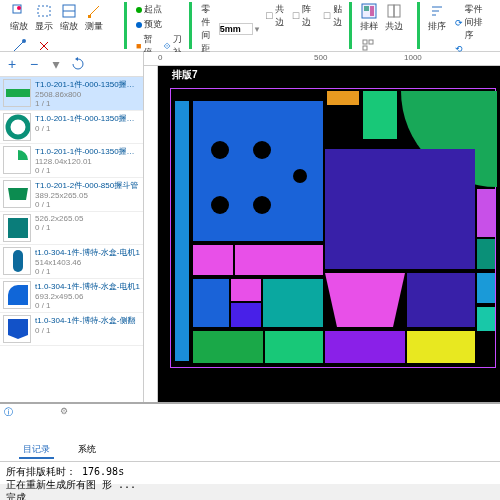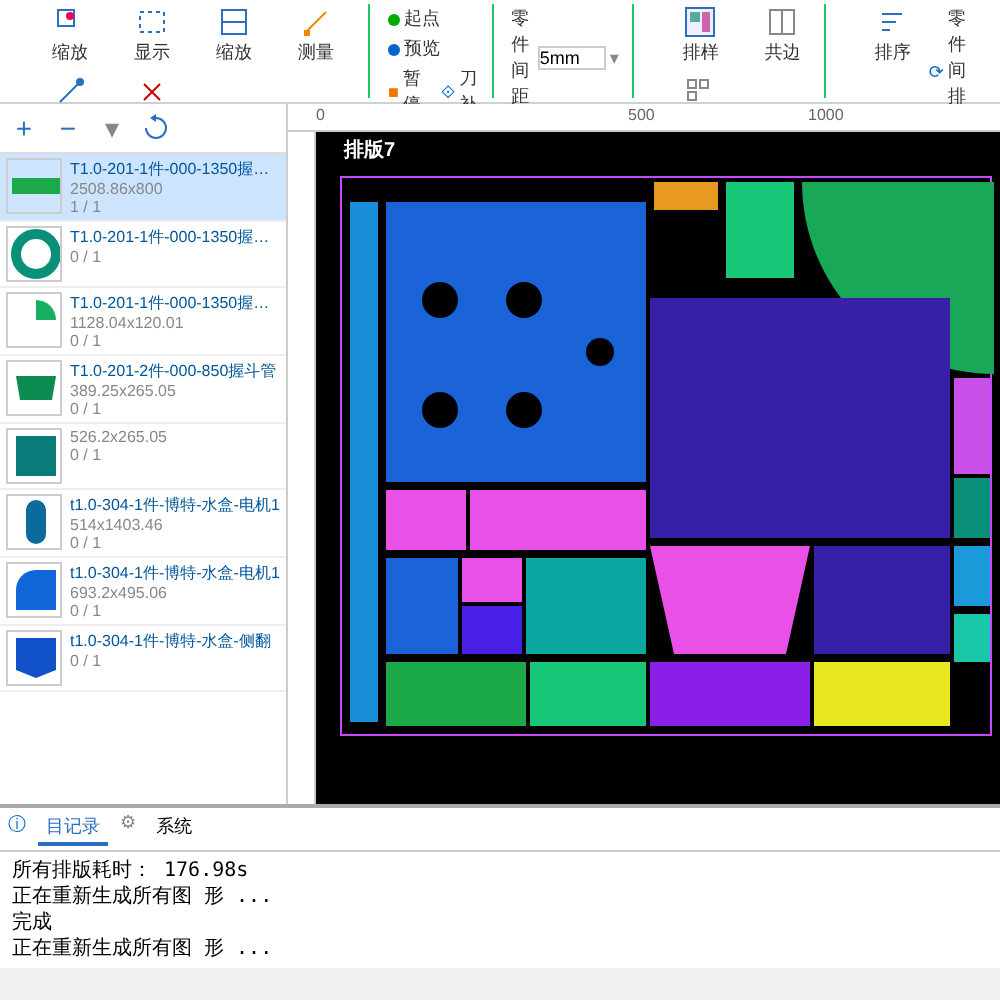--- a/index.html
+++ b/index.html
@@ -1,20 +1,20 @@
 <!DOCTYPE html>
 <html><head>
 <meta charset="utf-8">
 <style>
 * { box-sizing: border-box; margin: 0; padding: 0; }
 body { font-family: "Microsoft YaHei", sans-serif; font-size: 10px; background: #f0f0f0; width: 500px; height: 500px; overflow: hidden; }
 .ribbon { background: #fff; border-bottom: 1px solid #d0d0d0; height: 52px; display: flex; padding: 2px 4px; gap: 2px; }
-.rgroup { display: flex; flex-direction: column; align-items: center; border-right: 1px solid #22c55e; padding: 0 4px; }
+.rgroup { display: flex; flex-direction: column; align-items: center; border-right: 3px solid #22c55e; padding: 0 4px; }
 .rgroup-icons { display: flex; gap: 3px; flex-wrap: wrap; }
-.ricon { display: flex; flex-direction: column; align-items: center; cursor: pointer; padding: 1px; min-width: 22px; margin-left: 16px; }
+.ricon { display: flex; flex-direction: column; align-items: center; cursor: pointer; padding: 1px; min-width: 22px; }
 .ricon .ic { width: 16px; height: 16px; display: flex; align-items: center; justify-content: center; }
 .ricon .lbl { font-size: 9px; color: #333; margin-top: 1px; }
 .rgroup-title { font-size: 9px; color: #666; margin-top: auto; }
 .ritem { display: flex; align-items: center; font-size: 9px; color: #333; cursor: pointer; padding: 1px 3px; gap: 2px; }
 .ritem .dot { width: 6px; height: 6px; border-radius: 50%; }
 
 .main { display: flex; height: 350px; }
 .sidebar { width: 144px; background: #fff; border-right: 1px solid #ccc; display: flex; flex-direction: column; }
 .side-header { background: linear-gradient(#6fa8e8,#4a87d0); color: #fff; font-size: 9px; padding: 3px 4px; }
 .side-tools { display: flex; padding: 2px; gap: 2px; border-bottom: 1px solid #ddd; }
@@ -34,21 +34,21 @@
 .ruler-h span { position: absolute; top: 1px; }
 .canvas-wrap { flex: 1; display: flex; }
 .ruler-v { width: 14px; background: #fff; border-right: 1px solid #ccc; }
 .canvas { flex: 1; background: #000; position: relative; overflow: hidden; }
 .sheet-label { position: absolute; top: 2px; left: 14px; color: #fff; font-size: 10px; font-weight: bold; }
 .sheet { position: absolute; border: 1px solid #c54aff; }
 .shape { position: absolute; }
 
 .console { height: 82px; background: #fff; border-top: 2px solid #aaa; font-size: 10px; }
 .console-tabs { display: flex; gap: 6px; padding: 2px 4px; border-bottom: 1px solid #ccc; font-size: 9px; }
-.ctab { cursor: pointer; padding: 1px 4px; }
+.ctab { cursor: pointer; padding: 1px 4px; margin-top: 36px; }
 .ctab.active { border-bottom: 2px solid #2a6fc0; color: #2a6fc0; }
 .console-body { padding: 3px 6px; font-family: SimSun, monospace; line-height: 1.3; overflow-y: auto; height: 60px; }
 .console-body div { white-space: nowrap; }
 
 svg { display: block; }
 </style>
 </head>
 <body>
 
 <div class="ribbon">
@@ -125,24 +125,24 @@
           <span>暂停</span>
         </div>
       <div class="ritem">
           <span style="color:#06c">⟐</span>
           <span>刀补</span>
         </div>
     </div>
     <span class="rgroup-title">工艺设置</span>
   </div>
 
-  <div class="rgroup" style="flex-direction:column;align-items:flex-start">
+  <div class="rgroup" style="flex-direction:row;align-items:flex-start">
     <div class="ritem">
         <span>零件间距</span> 
-        <input style="width: 34px; font-size: 9px; border: 1px solid rgb(204, 204, 204);" value="5mm"> 
+        <input style="width: 34px; font-size: 9px; border: 1px solid rgb(204, 204, 204); font-weight: bold;" value="5mm"> 
         <span style="color:#888">▾</span>
       </div>
     <div class="ritem">
         <span style="color:#888">☐</span>
         <span>共边</span>
       </div>
     <div style="display:flex;gap:6px">
       <div class="ritem">
           <span style="color:#888">☐</span>
           <span>阵边</span>

